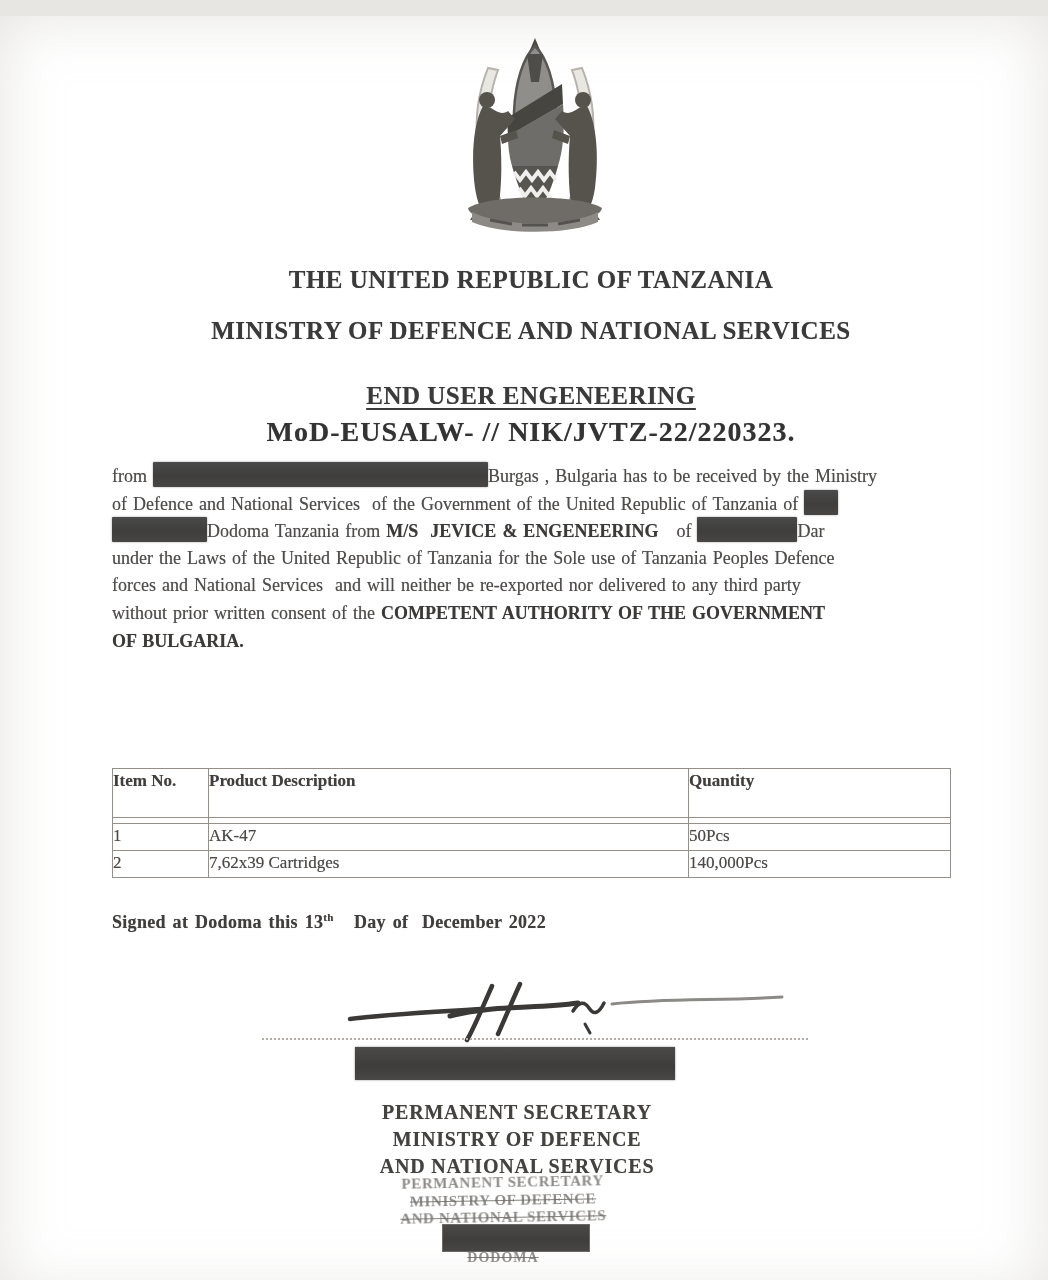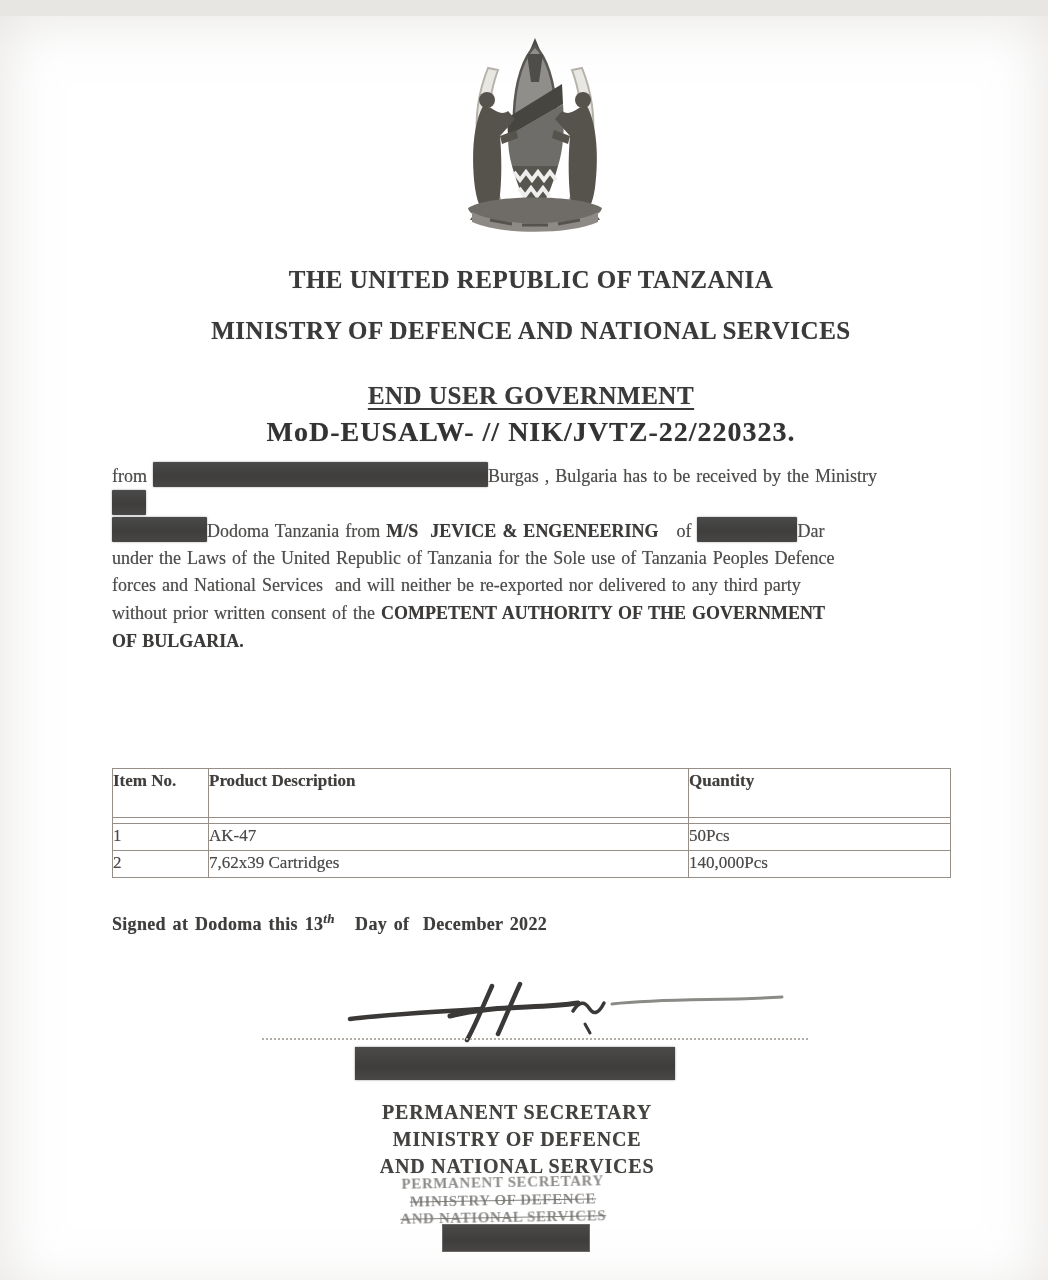--- a/index.html
+++ b/index.html
@@ -51,21 +51,21 @@
     overflow:hidden;white-space:nowrap;
   }
   table.items th{font-weight:bold;color:#413f3d;white-space:normal;height:44px;}
   table.items tr.spacer td{height:5px;padding:0;}
   table.items tr.data td{height:22px;}
   
   .signed{
     left:112px;top:895px;font-weight:bold;font-size:18px;color:#403e3c;
     white-space:pre;letter-spacing:.3px;word-spacing:2px;
   }
-  .signed sup{font-size:13px;font-style:italic;}
+  .signed sup{font-size:11px;}
   
   .dotline{
     left:262px;top:1002px;width:546px;height:20px;
     border-bottom:2px dotted #b3afa8;
   }
   .sig-redaction{
     left:355px;top:1031px;width:320px;height:33px;
     background:linear-gradient(180deg,#4c4a48,#3e3d3b 60%,#4a4846);
     box-shadow:0 0 2px rgba(40,40,40,.5);
   }
@@ -134,26 +134,26 @@
 
       <path d="M18,170 C40,156 130,156 152,170 C150,178 138,184 85,186 C32,184 20,178 18,170 Z" fill="#6f6c67"></path>
 
       <path d="M22,174 C50,189 120,189 148,174 L148,184 C120,197 50,197 22,184 Z" fill="#8d8a85"></path>
       <path d="M40,182 L62,186 M72,187 L98,187 M108,186 L130,182" stroke="#55534f" stroke-width="3" fill="none"></path>
     </svg>
   </div>
 
   <div class="abs h-line title fuzz" style="top:250px;">THE UNITED REPUBLIC OF TANZANIA</div>
   <div class="abs h-line title fuzz" style="top:301px;">MINISTRY OF DEFENCE AND NATIONAL SERVICES</div>
-  <div class="abs h-line doc-title fuzz" style="top:366px;">END USER GOVERNMENT</div>
+  <div class="abs h-line doc-title fuzz" style="top:366px;">END USER ENGENEERING</div>
   <div class="abs h-line ref-no fuzz" style="top:400px;">MoD-EUSALW- // NIK/JVTZ-22/220323.</div>
 
   <div class="abs declaration fuzz">
       <div class="para-line"><span>from </span><span class="redaction" style="width: 335px;"></span><span>Burgas , Bulgaria has to be received by the Ministry</span></div>
-      <div class="para-line"><span class="redaction" style="width: 34px;"></span></div>
+      <div class="para-line"><span>of Defence and National Services  of the Government of the United Republic of Tanzania of </span><span class="redaction" style="width: 34px;"></span></div>
       <div class="para-line"><span class="redaction" style="width: 95px;"></span><span>Dodoma Tanzania from </span><span class="b">M/S  JEVICE &amp; ENGENEERING</span><span>   of </span><span class="redaction" style="width: 100px;"></span><span>Dar</span></div>
       <div class="para-line"><span>under the Laws of the United Republic of Tanzania for the Sole use of Tanzania Peoples Defence</span></div>
       <div class="para-line"><span>forces and National Services  and will neither be re-exported nor delivered to any third party</span></div>
       <div class="para-line"><span>without prior written consent of the </span><span class="b">COMPETENT AUTHORITY OF THE GOVERNMENT</span></div>
       <div class="para-line"><span class="b">OF BULGARIA.</span></div>
     </div>
 
   <div class="abs" style="left:112px;top:752px;">
     <table class="items fuzz">
       <colgroup>
@@ -211,14 +211,15 @@
     <div>MINISTRY OF DEFENCE</div>
     <div>AND NATIONAL SERVICES</div>
   </div>
 
   <div class="abs stamp">
     <div>PERMANENT SECRETARY</div>
     <div class="strike">MINISTRY OF  DEFENCE</div>
     <div class="strike">AND NATIONAL  SERVICES</div>
   </div>
   <div class="abs stamp-redaction"></div>
+  <div class="abs stamp-city">DODOMA</div>
 
 </div>
 
 </body></html>

